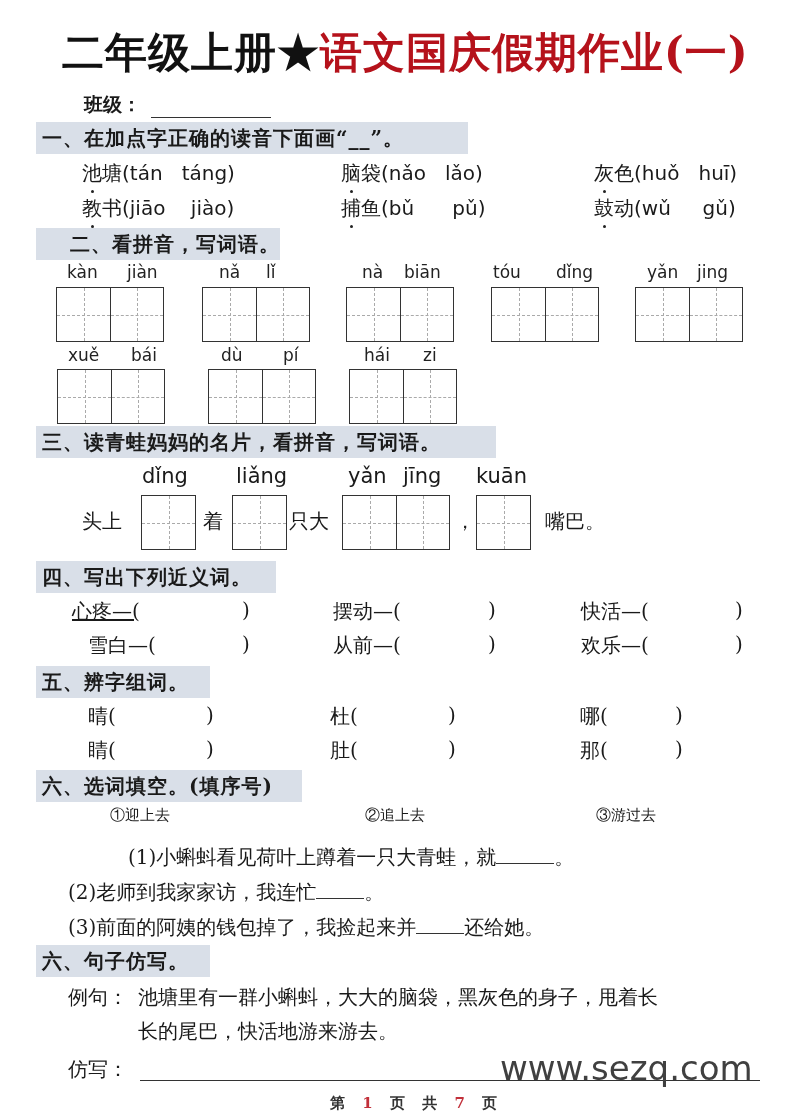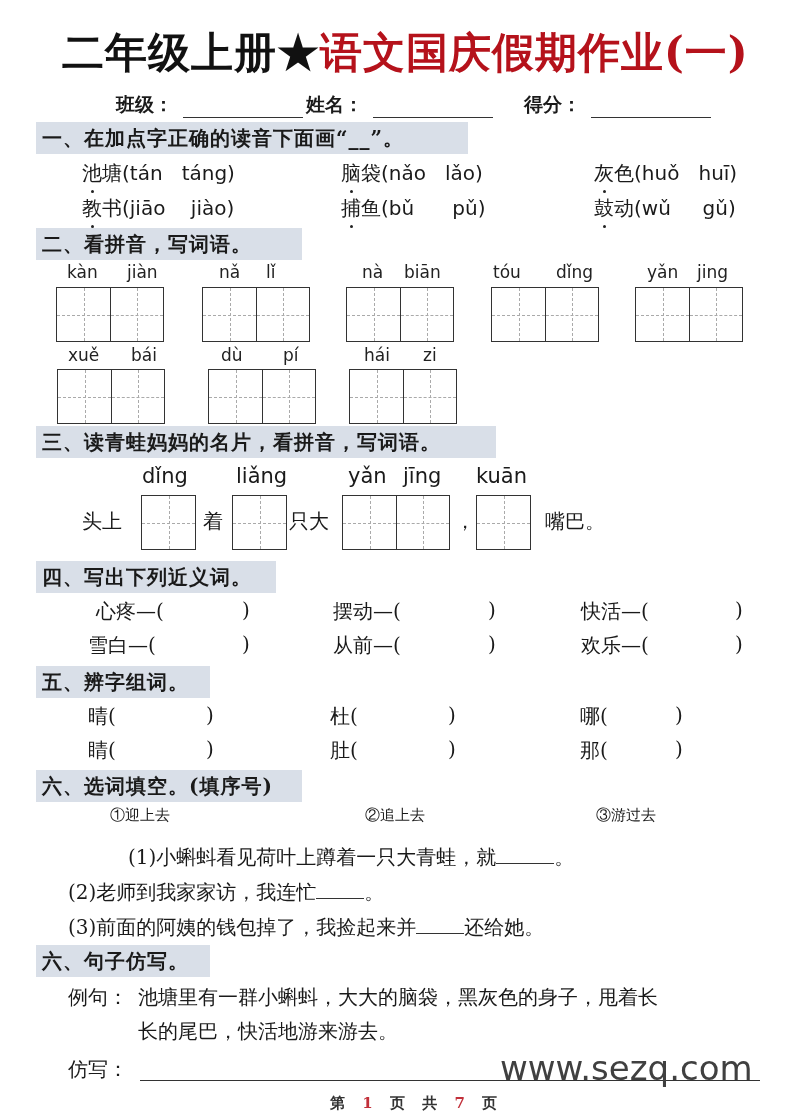--- a/index.html
+++ b/index.html
@@ -36,32 +36,24 @@
   .watermark { font-family: "DejaVu Sans", "Liberation Sans", sans-serif; font-size: 34px; color: #404040; letter-spacing: 0px; }
 </style>
 </head>
 <body>
 
 <div class="abs title">
   <span class="black">二年级上册★</span><span class="red">语文国庆假期作业(一)</span>
 </div>
 
 <div class="abs info-row">
-  <div class="info-item" style="left:0;margin-left:32px;">
+  <div class="info-item" style="left:0;">
     <span>班级：</span>
     <span class="info-line"></span>
   </div>
-  <div class="info-item" style="left:222px;">
-    <span>姓名：</span>
-    <span class="info-line"></span>
-  </div>
-  <div class="info-item" style="left:440px;">
-    <span>得分：</span>
-    <span class="info-line"></span>
-  </div>
 </div>
 
 <div class="abs sec-head" style="top:122px; left:36px; width:432px;">一、在加点字正确的读音下面画“__”。</div>
 
 <div class="abs row-text" style="top:160px; left:82px;">
   <span class="cn dot">池</span><span class="cn">塘</span><span style="white-space:pre;">(tán   táng)</span>
 </div>
 <div class="abs row-text" style="top:160px; left:341px;">
   <span class="cn dot">脑</span><span class="cn">袋</span><span style="white-space:pre;">(nǎo   lǎo)</span>
 </div>
@@ -71,21 +63,21 @@
 <div class="abs row-text" style="top:195px; left:82px;">
   <span class="cn dot">教</span><span class="cn">书</span><span style="white-space:pre;text-align:center;">(jiāo    jiào)</span>
 </div>
 <div class="abs row-text" style="top:195px; left:341px;">
   <span class="cn dot">捕</span><span class="cn">鱼</span><span style="white-space:pre;">(bǔ      pǔ)</span>
 </div>
 <div class="abs row-text" style="top:195px; left:594px;">
   <span class="cn dot">鼓</span><span class="cn">动</span><span style="white-space:pre;text-align:center;">(wǔ     gǔ)</span>
 </div>
 
-<div class="abs sec-head" style="top:228px; left:36px; width:266px;">二、看拼音，写词语。</div>
+<div class="abs sec-head" style="top:228px; left:36px; width:244px;text-align:right;">二、看拼音，写词语。</div>
 
 <div class="abs py" style="top:262px; left:67px;">kàn</div>
 <div class="abs py" style="top:262px; left:127px;">jiàn</div>
 <div class="abs box-group" style="top:287px; left:56px;">
     <div class="tian"></div>
     <div class="tian"></div>
   </div>
 
 <div class="abs py" style="top:262px; left:219px;">nǎ</div>
 <div class="abs py" style="top:262px; left:266px;">lǐ</div>
@@ -158,21 +150,21 @@
     <div class="tian"></div>
   </div>
 <div class="abs s3-text" style="top:508px; left:455px;">，</div>
 <div class="abs box-group" style="top:495px; left:476px;">
     <div class="tian"></div>
   </div>
 <div class="abs s3-text" style="top:508px; left:545px;">嘴巴。</div>
 
 <div class="abs sec-head" style="top:561px; left:36px; width:240px;">四、写出下列近义词。</div>
 
-<div class="abs paren-item" style="top:598px; left:96px;"><span>心疼—(</span></div>
+<div class="abs paren-item" style="top:598px; left:72px;text-decoration:underline;"><span>心疼—(</span></div>
 <div class="abs paren-item" style="top:598px; left:242px;">)</div>
 <div class="abs paren-item" style="top:598px; left:333px;"><span>摆动—(</span></div>
 <div class="abs paren-item" style="top:598px; left:488px;">)</div>
 <div class="abs paren-item" style="top:598px; left:581px;"><span>快活—(</span></div>
 <div class="abs paren-item" style="top:598px; left:735px;">)</div>
 
 <div class="abs paren-item" style="top:632px; left:88px;"><span>雪白—(</span></div>
 <div class="abs paren-item" style="top:632px; left:242px;">)</div>
 <div class="abs paren-item" style="top:632px; left:333px;"><span>从前—(</span></div>
 <div class="abs paren-item" style="top:632px; left:488px;">)</div>

